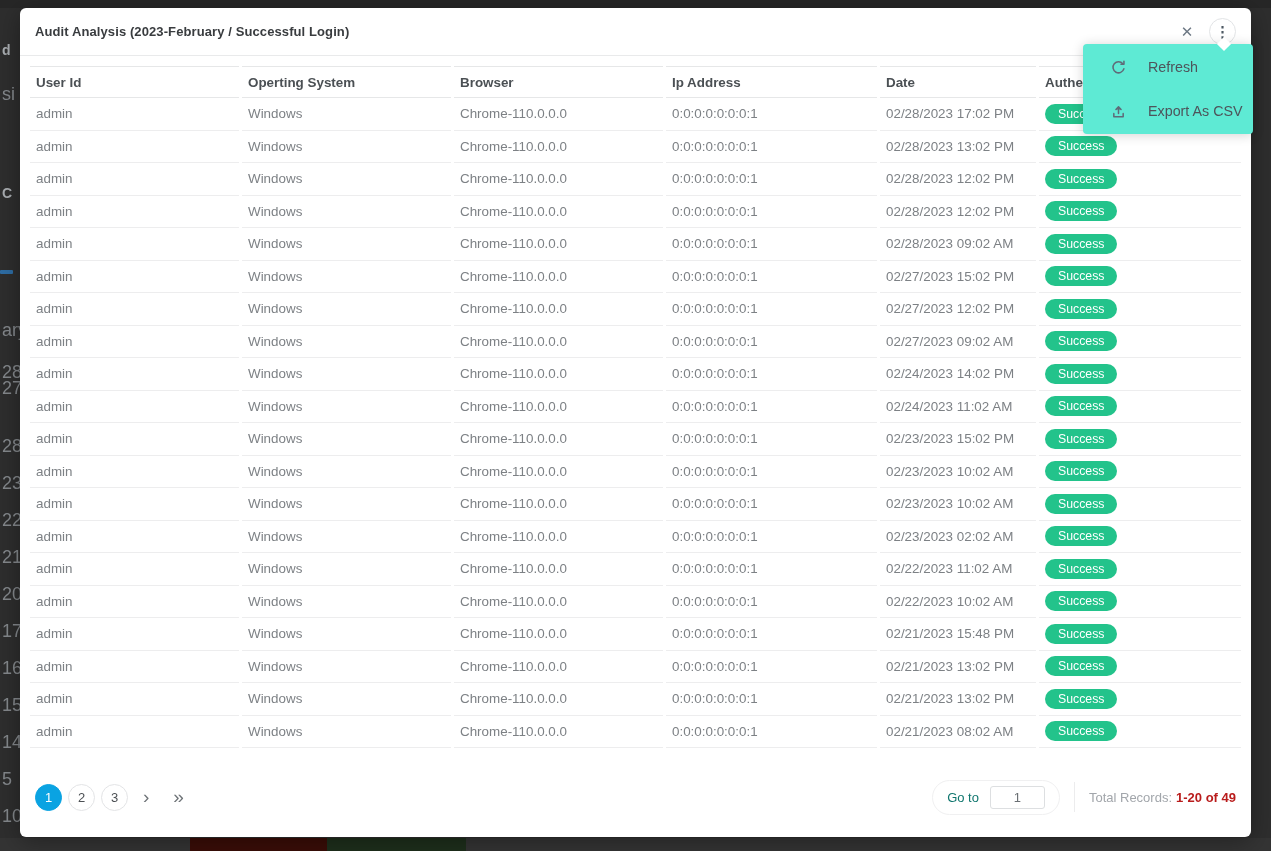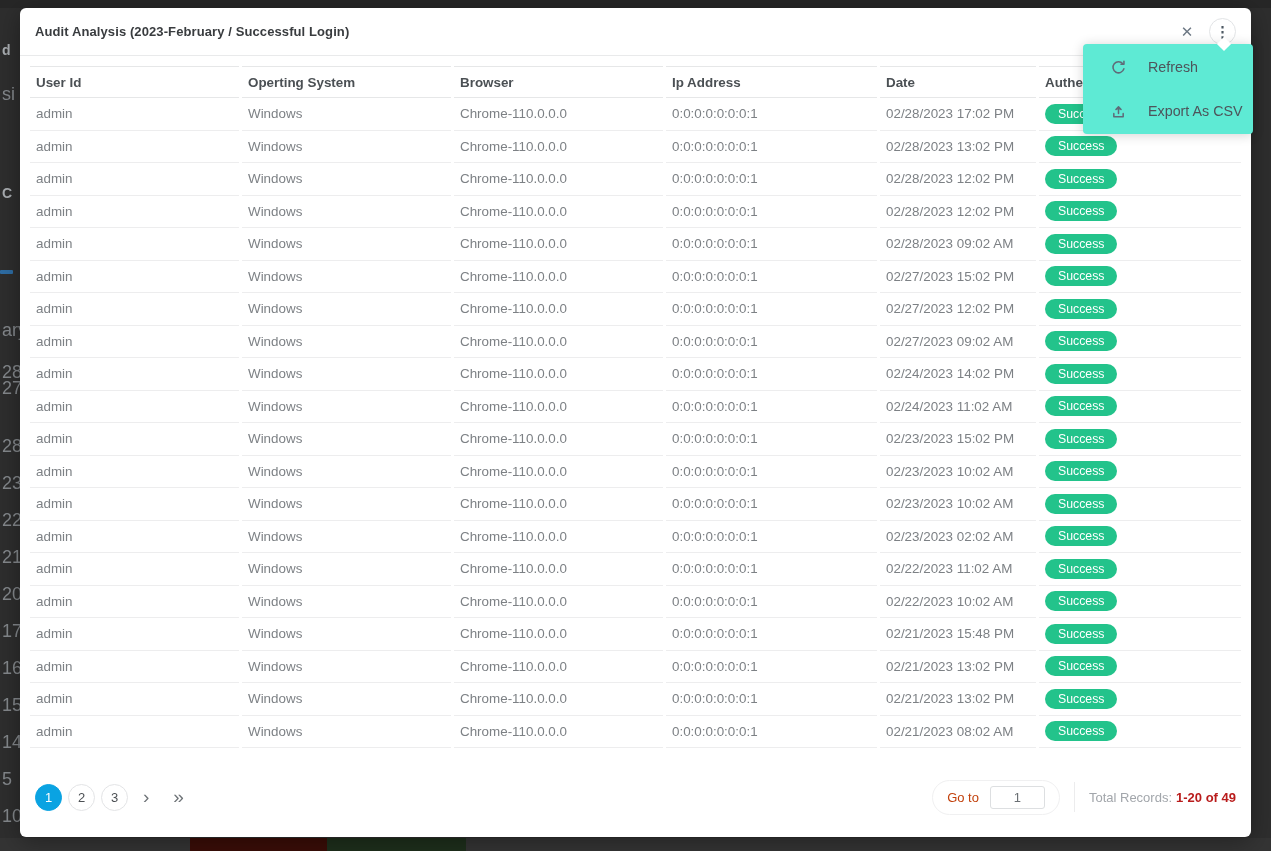--- a/index.html
+++ b/index.html
@@ -46,21 +46,21 @@
            display:flex; align-items:center; justify-content:space-between; }
   .pages { display:flex; align-items:center; gap:6px; }
   .page-btn { width:27px; height:27px; border-radius:50%; border:1px solid #e3e4e6; background:#fff;
               color:#4c5054; font-size:13px; display:flex; align-items:center; justify-content:center;
               cursor:pointer; font-family:inherit; }
   .page-btn.active { background:#0aa3e2; border-color:#0aa3e2; color:#fff; }
   .arrow-btn { border:none; background:none; color:#6f7478; font-size:19px; padding:0 9px; cursor:pointer; }
   .pager-right { display:flex; align-items:center; gap:14px; }
   .goto { display:flex; align-items:center; gap:11px; border:1px solid #f0f0f1; border-radius:18px;
           height:35px; padding:0 14px; }
-  .goto-label { font-size:13px; color:#c2410c; }
+  .goto-label { font-size:13px; color:#0f766e; }
   .goto-input { width:55px; height:23px; border:1px solid #dddfe1; border-radius:3px; text-align:center;
                 font-size:13px; color:#6b7074; font-family:inherit; }
   .vdiv { width:1px; height:30px; background:#ececed; }
   .total { font-size:13px; color:#a2a6ab; }
   .total b { color:#b91c1c; margin-left:4px; }
 
   
   .menu { position:absolute; top:36px; right:-2px; width:170px; background:#5eead4; border-radius:4px;
           box-shadow:0 1px 12px rgba(0,0,0,.18); z-index:5; padding:1px 0; }
   .menu::before { content:""; position:absolute; top:-5px; right:24px; width:10px; height:10px;

